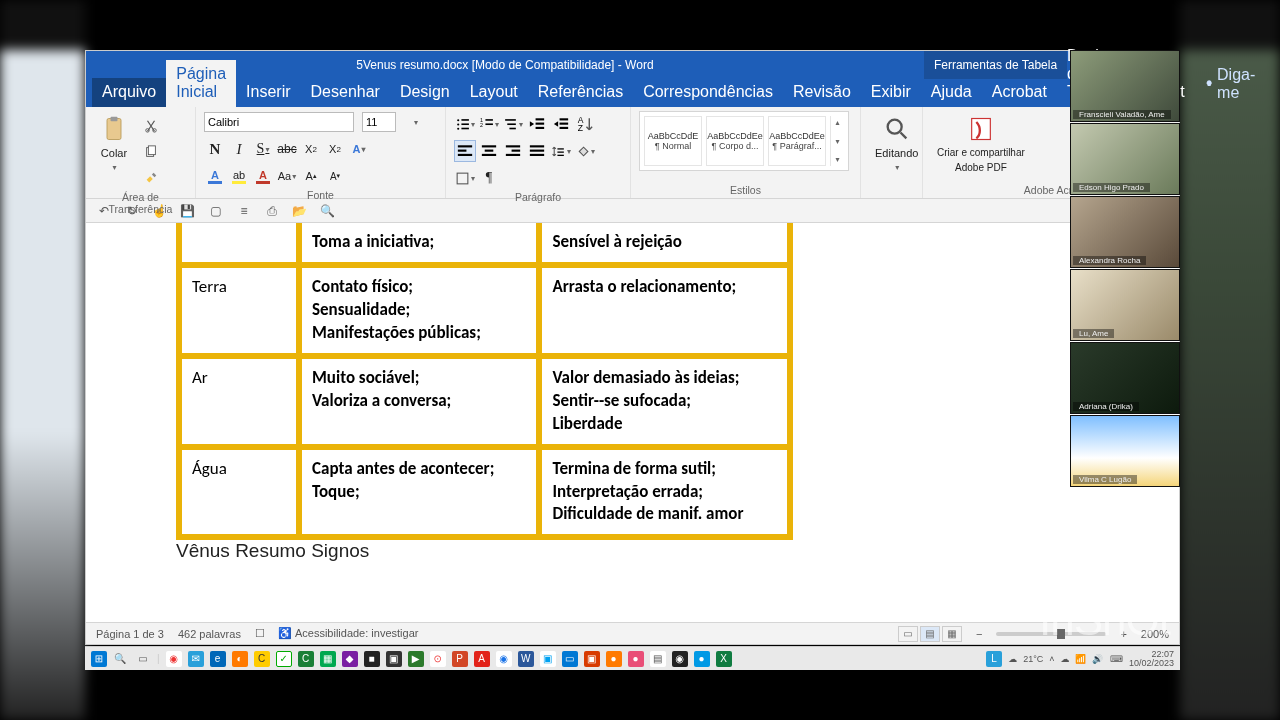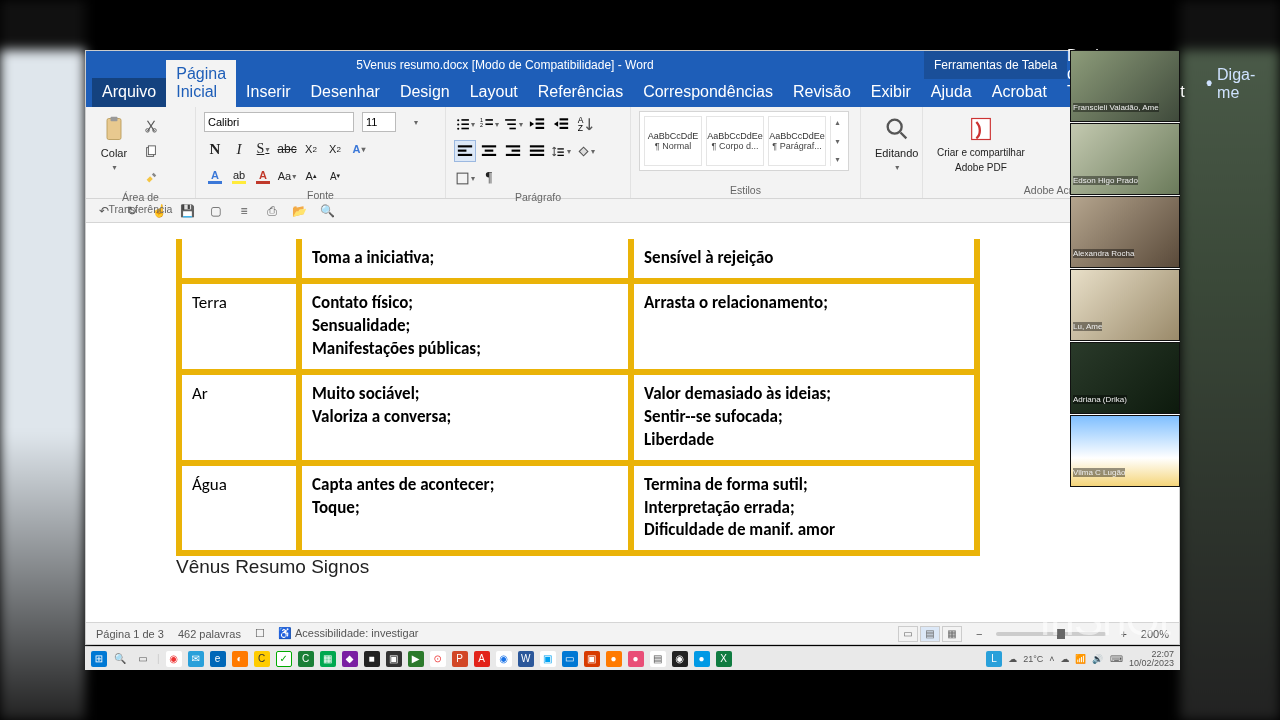--- a/index.html
+++ b/index.html
@@ -90,36 +90,36 @@
   .style-item .sample{font-size:9px;color:#333;}
   .style-item .lbl{color:#444;}
   .gallery-more{width:14px;display:flex;flex-direction:column;justify-content:space-between;border-left:1px solid #e5e5e5;padding:2px 0;}
   .gallery-more span{font-size:8px;color:#666;text-align:center;cursor:pointer;}
   
   .qat{background:#f3f3f3;border-bottom:1px solid #d5d5d5;height:24px;display:flex;align-items:center;gap:12px;padding:0 10px;}
   .qat .q{width:16px;height:16px;display:flex;align-items:center;justify-content:center;color:#555;cursor:pointer;}
   
   .doc-area{flex:1;overflow:hidden;background:#fff;position:relative;}
   .page{position:absolute;left:90px;top:0;right:30px;}
-  table.content{border-collapse:collapse;width:804px;font-family:"Calibri","Segoe UI",sans-serif;color:#000;margin-top:16px;}
+  table.content{border-collapse:collapse;width:617px;font-family:"Calibri","Segoe UI",sans-serif;color:#000;}
   table.content td{border:6px solid #eab308;padding:8px 10px;vertical-align:top;font-size:17px;line-height:1.35;}
   table.content td.l{width:120px;font-weight:400;}
   table.content td.m,table.content td.r{font-weight:700;}
   .subtitle{font-size:19px;}
   
   .status{height:22px;background:#f3f3f3;border-top:1px solid #d5d5d5;display:flex;align-items:center;font-size:11px;color:#555;padding:0 10px;gap:14px;}
   .status .spacer{flex:1;}
   .status .views span{display:inline-flex;width:20px;height:16px;align-items:center;justify-content:center;border:1px solid #ccc;margin-left:-1px;cursor:pointer;font-size:10px;color:#666;}
   .status .views span.active{background:#dce8f7;}
   .zoom-slider{width:110px;height:4px;background:#ccc;position:relative;border-radius:2px;}
   .zoom-slider .thumb{position:absolute;top:-3px;left:55%;width:8px;height:10px;background:#666;}
   
   .video-panel{position:absolute;top:50px;right:100px;width:110px;display:flex;flex-direction:column;gap:1px;}
   .vcell{height:72px;background:linear-gradient(135deg,#5a6a55,#2d3a2d);position:relative;border:1px solid #111;overflow:hidden;}
-  .vcell .vname{position:absolute;left:2px;bottom:9px;font-size:8px;color:#eee;background:rgba(0,0,0,.4);padding:0 0;}
+  .vcell .vname{position:absolute;left:2px;bottom:2px;font-size:8px;color:#eee;background:rgba(0,0,0,.4);padding:0 6px;}
   .vcell.c1{background:linear-gradient(135deg,#8d9c7a,#3f4a3b);}
   .vcell.c2{background:linear-gradient(135deg,#c3c9b0,#6a7a5a);}
   .vcell.c3{background:linear-gradient(135deg,#b5a58e,#5a4a3a);}
   .vcell.c4{background:linear-gradient(135deg,#e8dfc8,#9a8a6a);}
   .vcell.c5{background:linear-gradient(135deg,#2a3a2a,#0d1a0d);}
   .vcell.c6{background:linear-gradient(180deg,#7fbfff 0%,#fff 60%,#f5d57a 100%);}
   
   .blur-left,.blur-right{position:absolute;top:0;width:85px;height:720px;filter:blur(6px);}
   .blur-left{left:0;background:linear-gradient(180deg,#111 0,#111 7%,#dfe6ec 7%,#dfe6ec 60%,#222 100%);}
   .blur-right{right:0;width:100px;background:linear-gradient(180deg,#111 0,#111 7%,#4a5a48 7%,#3a4838 40%,#222 100%);}

